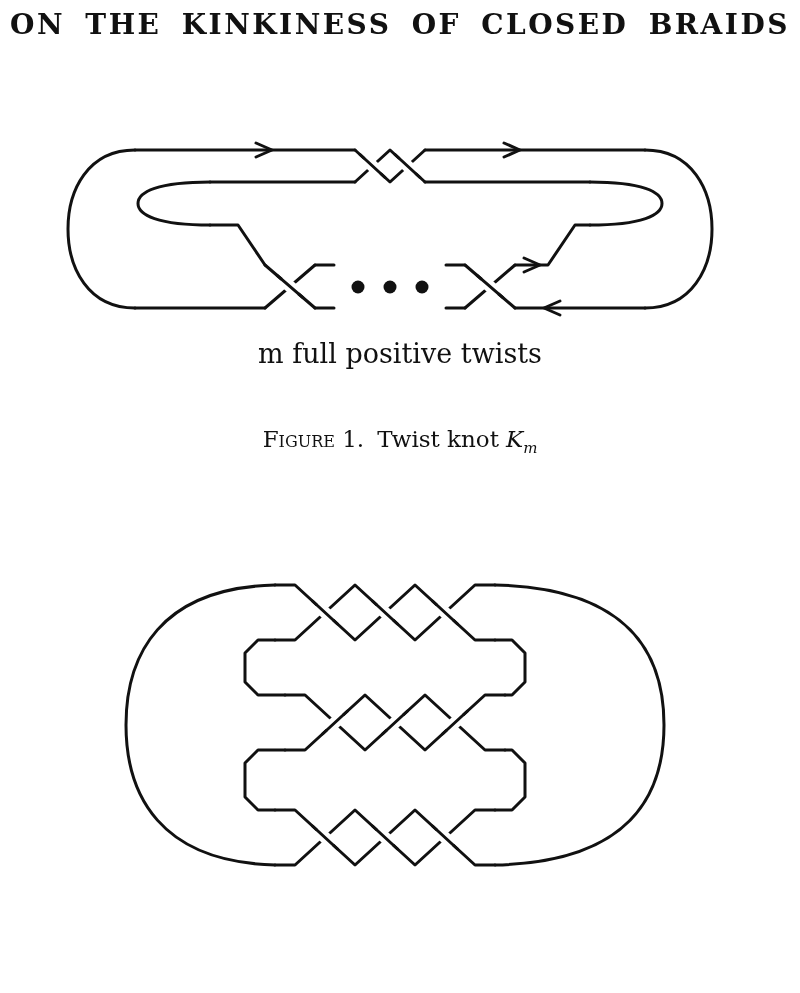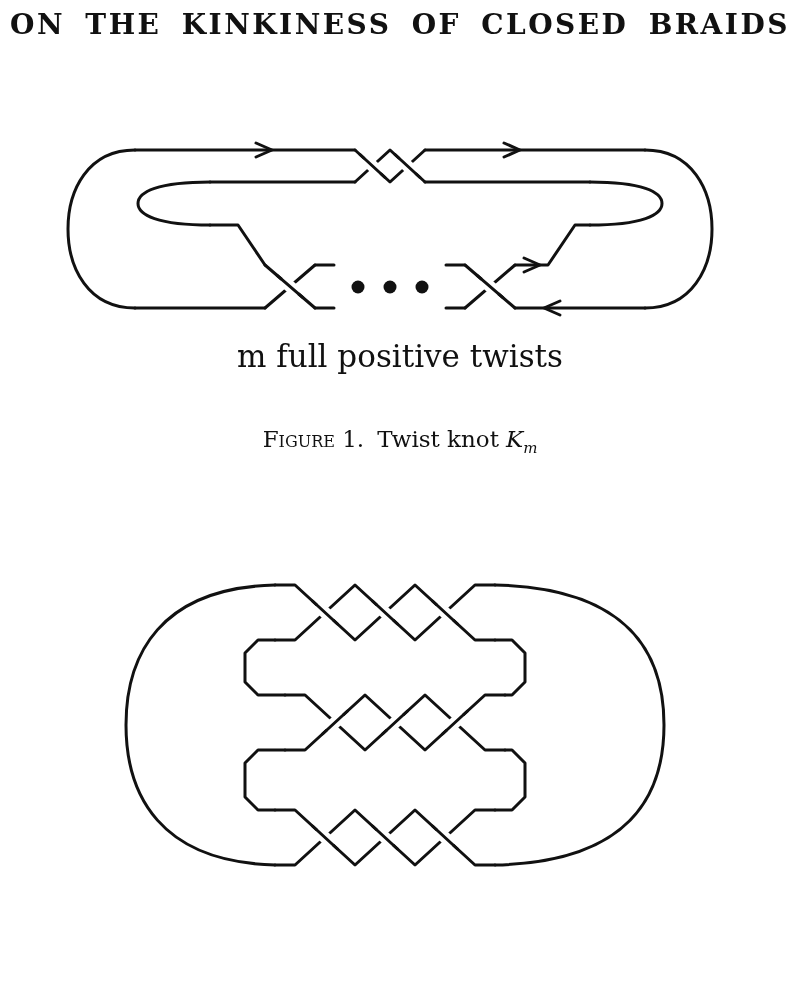--- a/index.html
+++ b/index.html
@@ -30,21 +30,21 @@
     top: 0;
     width: 800px;
     height: 993px;
   }
   .annotation {
     position: absolute;
     top: 338px;
     left: 0;
     width: 100%;
     text-align: center;
-    font-size: 31px;
+    font-size: 27px;
   }
   .fig-caption {
     position: absolute;
     left: 0;
     width: 100%;
     text-align: center;
     font-size: 23px;
   }
   #fig1cap { top: 426px; }
   #fig2cap { top: 934px; }

